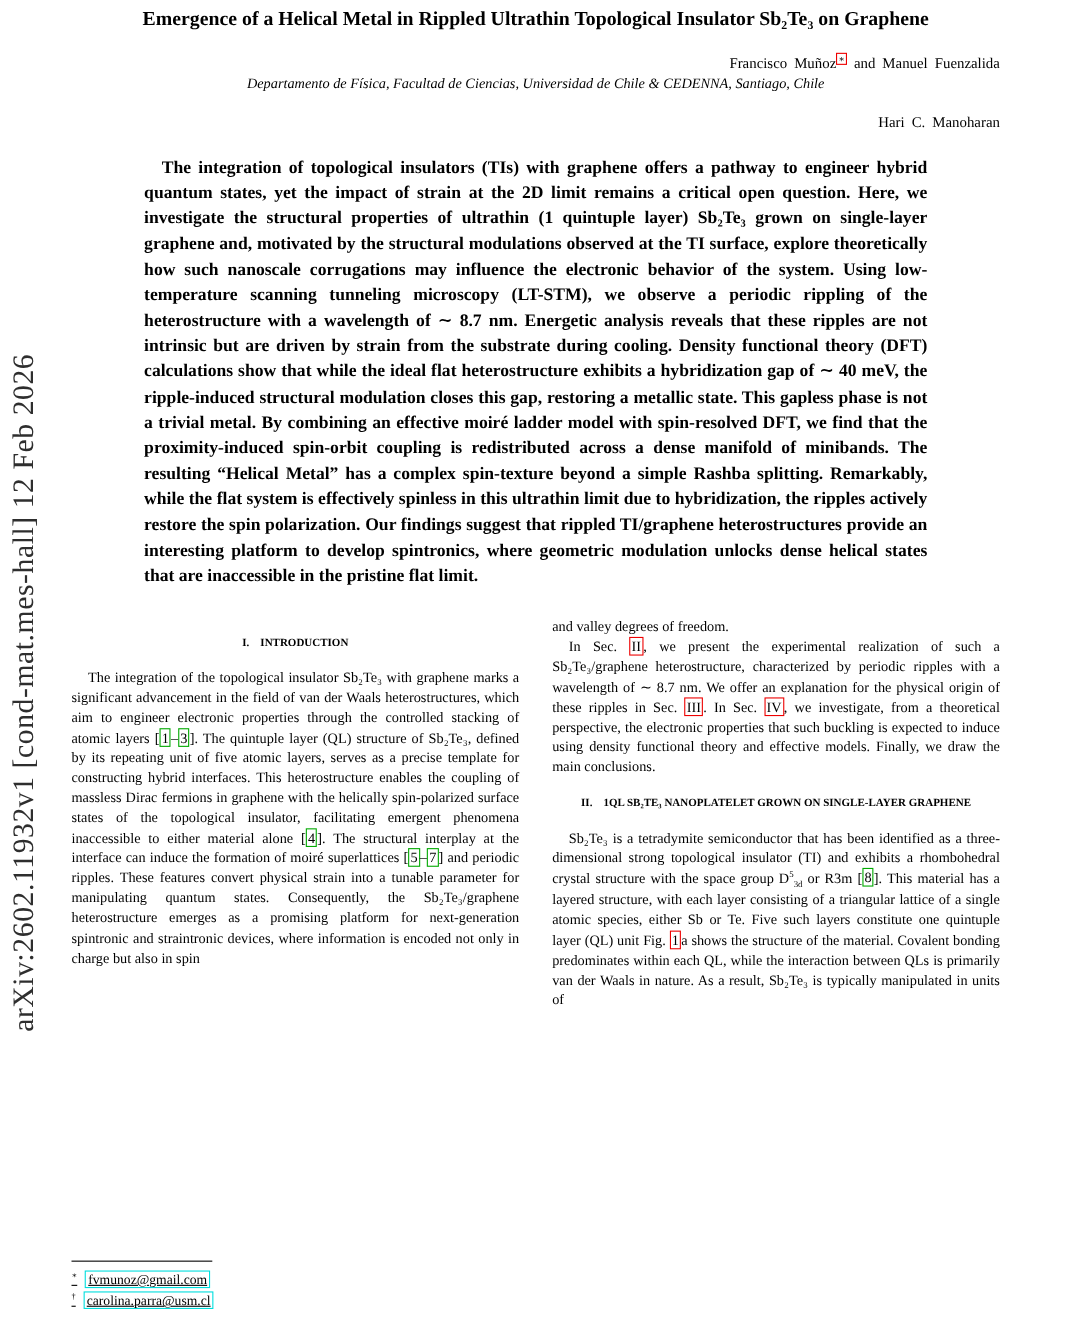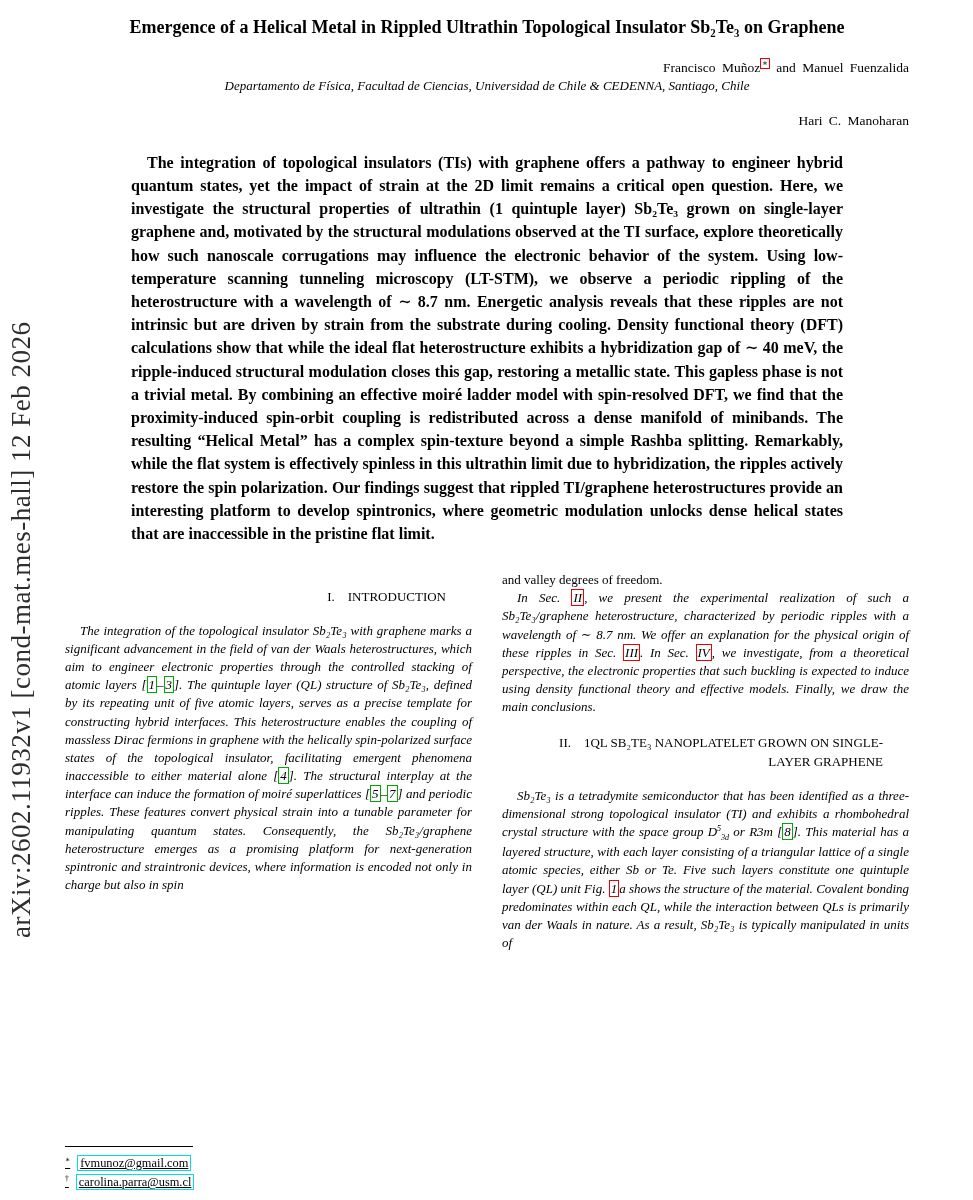--- a/index.html
+++ b/index.html
@@ -21,45 +21,45 @@
     font-size: 27px;
     color: #2e2e2e;
     white-space: nowrap;
     letter-spacing: 0.5px;
     display: flex; align-items: center; justify-content: center;
   }
 
   .content { position: absolute; left: 65px; top: 0; width: 844px; }
 
   .title {
-    margin: 16px 40px 0;
+    margin: 6px 40px 0;
     font-size: 18px; font-weight: bold;
     text-align: center; line-height: 1.3;
   }
 
   .author-group { text-align: center; }
   .authors { font-size: 13.5px; margin-top: 19px; word-spacing: 3px; text-align: right; }
   .affiliation { font-size: 13px; font-style: italic; margin-top: 2px; }
 
   .abstract {
     width: 712px; margin: 22px auto 0;
     font-size: 16px; line-height: 1.45;
     text-align: justify; text-indent: 16px; font-weight: bold;
   }
 
   .columns { display: flex; gap: 30px; margin-top: 26px; }
   .column { flex: 1 1 0; font-size: 13px; line-height: 1.4; text-align: justify; }
 
   .section-heading {
-    font-size: 13px; font-weight: normal;
-    text-align: right; line-height: 1.5;
+    font-size: 10px; font-weight: bold;
+    text-align: center; line-height: 1.5;
     margin: 16px 26px 15px;
   }
   .para { margin: 0; }
-  .indent { text-indent: 15px; font-style: italic; }
+  .indent { text-indent: 15px; }
 
   
   .seg-cite  { border: 1px solid #00a900; padding: 0 1px; }
   .seg-ref   { border: 1px solid #ee0000; padding: 0 1px; }
   .seg-link  { border: 1px solid #00dede; padding: 0 2px; }
   .seg-supref{ border: 1px solid #ee0000; font-size: 62%; vertical-align: super; padding: 0 1px; }
   .seg-sup   { font-size: 62%; vertical-align: super; }
   .seg-sub   { font-size: 62%; vertical-align: sub; }
 
   .footnotes {

